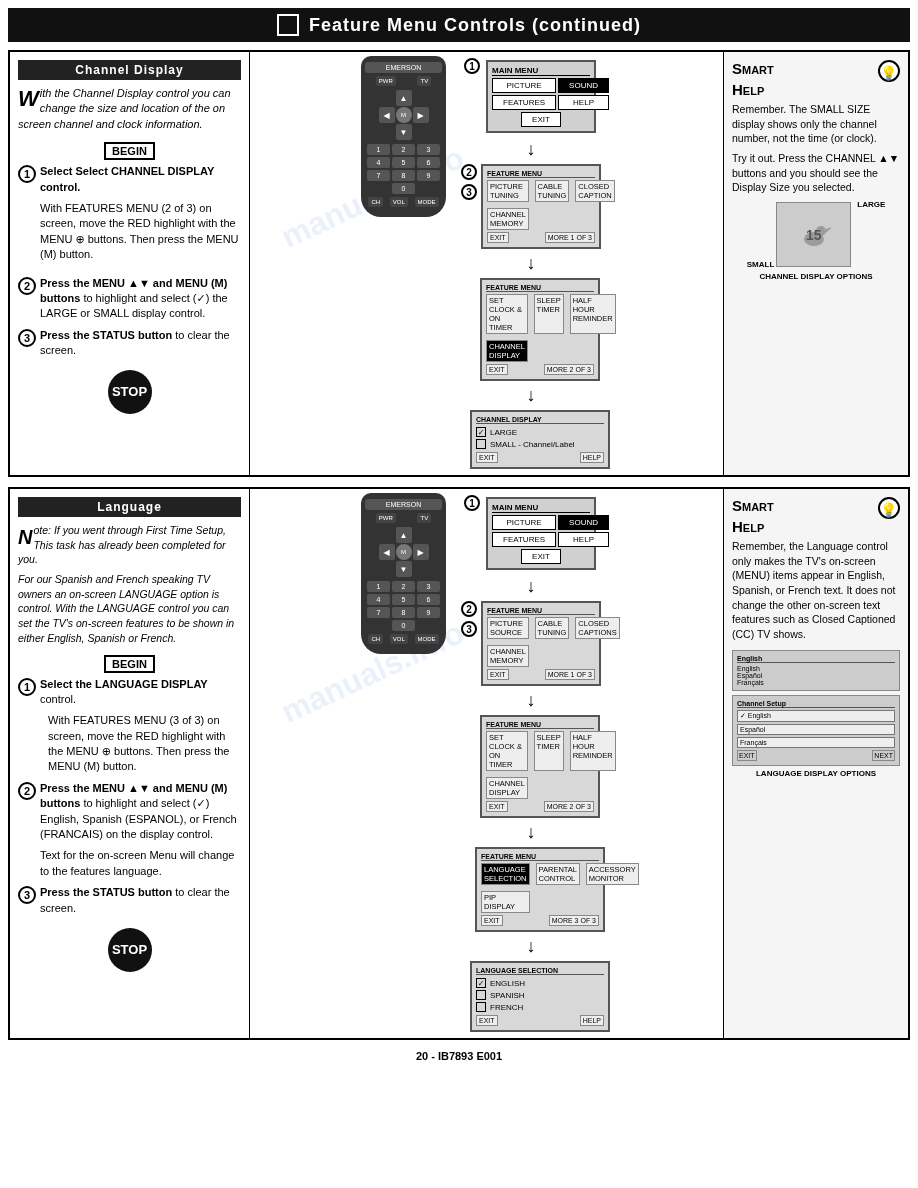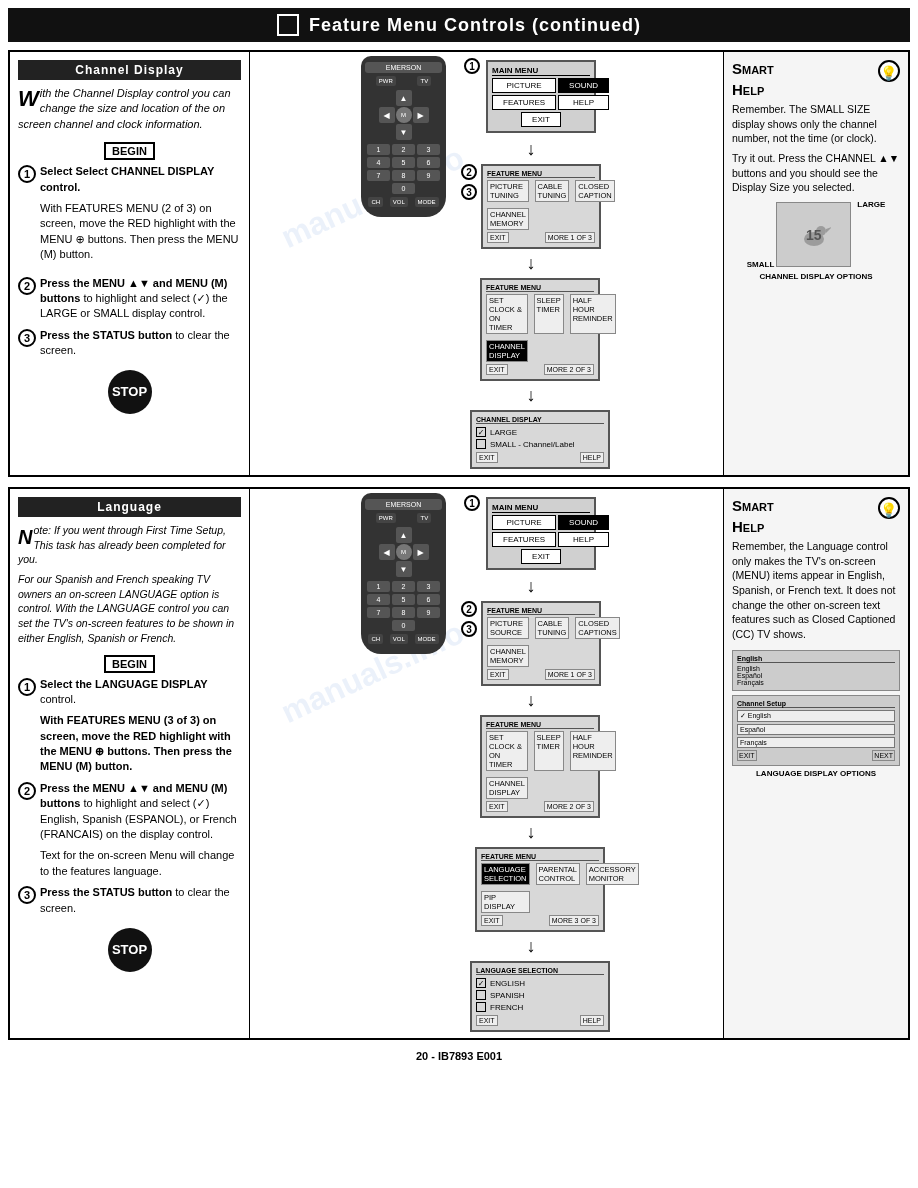--- a/index.html
+++ b/index.html
@@ -618,21 +618,21 @@
       </div>
 
       <div style="text-align:center;">
         <span class="begin-badge">BEGIN</span>
       </div>
 
       <div class="step">
         <span class="step-num">1</span>
         <span class="step-text"><b>Select the LANGUAGE DISPLAY</b> control.</span>
       </div>
-      <div style="font-size:11px;line-height:1.4;margin-bottom:6px;margin-left:22px;font-weight:bold;">
+      <div style="font-size:11px;line-height:1.4;margin-bottom:6px;margin-left:30px;">
         With FEATURES MENU (3 of 3) on screen, move the RED highlight with the MENU ⊕ buttons. Then press the MENU (M) button.
       </div>
 
       <div class="step">
         <span class="step-num">2</span>
         <span class="step-text"><b>Press the MENU ▲▼ and MENU (M) buttons</b> to highlight and select (✓) English, Spanish (ESPANOL), or French (FRANCAIS) on the display control.</span>
       </div>
 
       <div style="font-size:11px;line-height:1.4;margin-bottom:6px;margin-left:22px;">Text for the on-screen Menu will change to the features language.</div>
 

